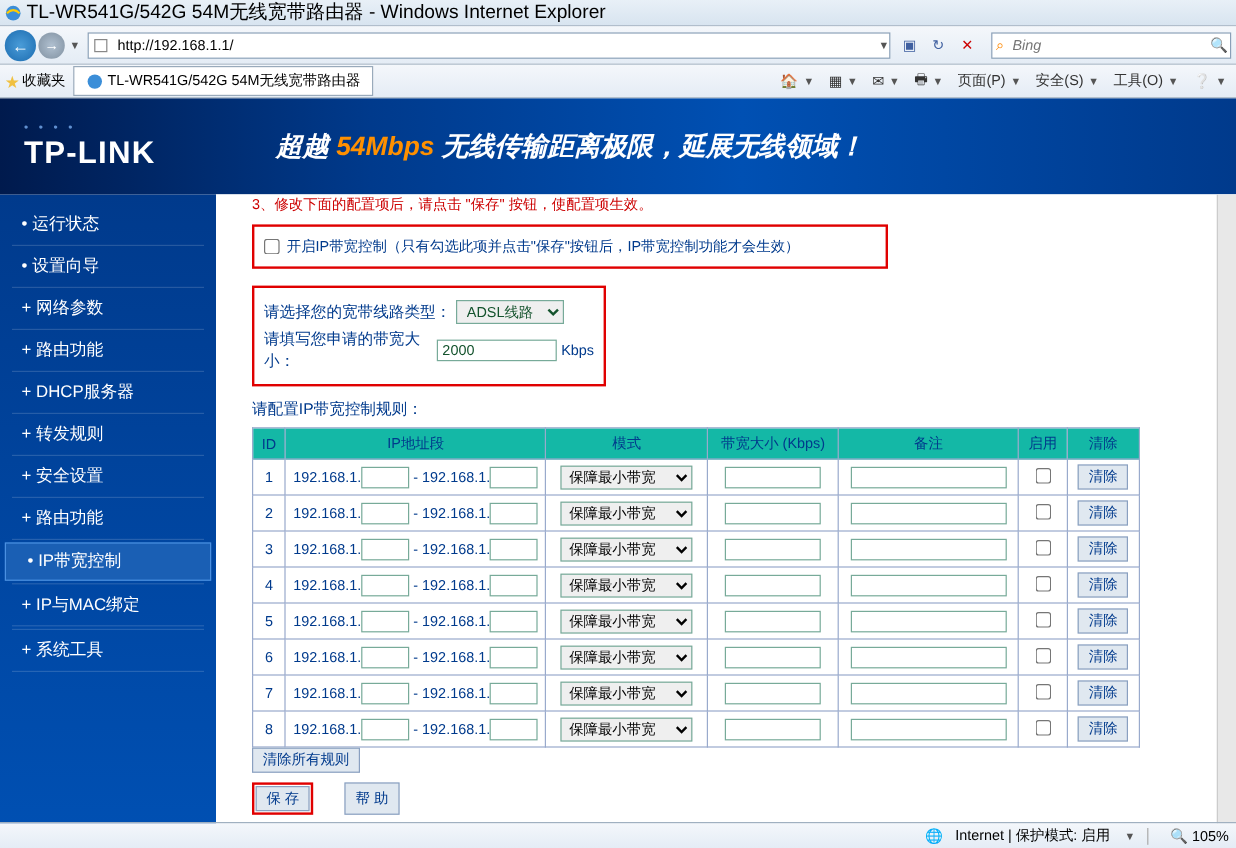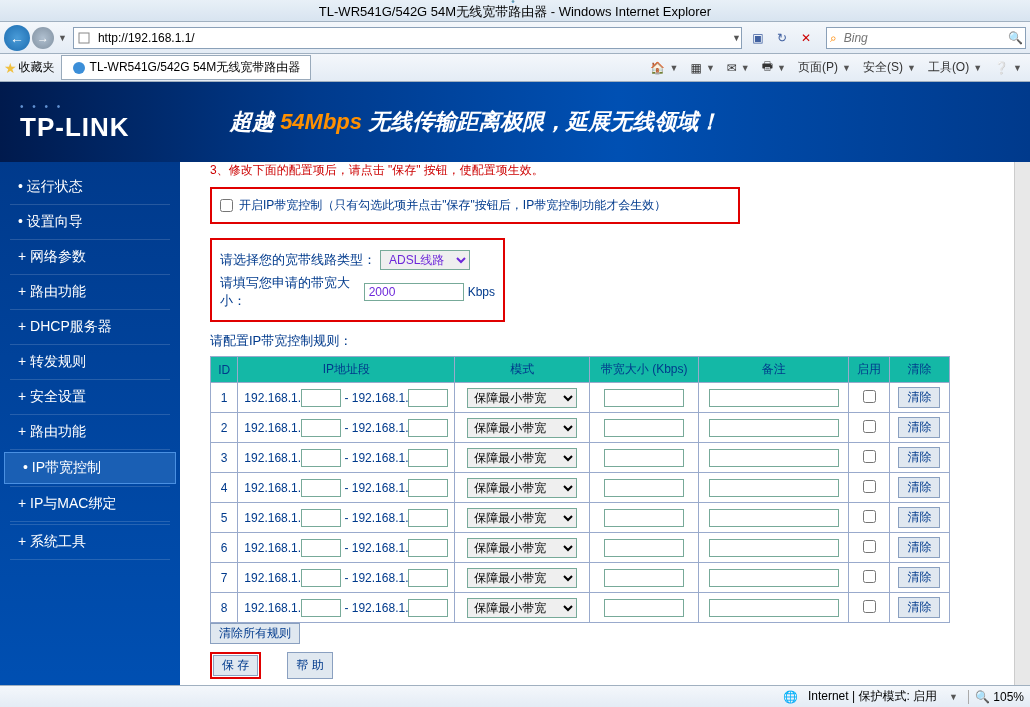--- a/index.html
+++ b/index.html
@@ -1,19 +1,19 @@
 <!DOCTYPE html>
 <html><head>
 <meta charset="utf-8">
 <style>
 * { margin: 0; padding: 0; box-sizing: border-box; font-family: "Microsoft YaHei", Arial, sans-serif; }
 body { background: #fff; font-size: 12px; overflow: hidden; }
 
 
-.ie-titlebar { height: 22px; background: linear-gradient(#e8f0f7,#d8e4f0); border-bottom: 1px solid #a0b0c0; display: flex; align-items: center; padding: 0 4px; font-size: 13px; flex-direction: column; }
+.ie-titlebar { height: 22px; background: linear-gradient(#e8f0f7,#d8e4f0); border-bottom: 1px solid #a0b0c0; display: flex; align-items: center; padding: 0 4px; font-size: 16px; }
 .ie-titlebar .ie-icon { width: 14px; height: 14px; margin-right: 4px; }
 .ie-navbar { height: 32px; background: linear-gradient(#f4f7fb,#e4ecf5); border-bottom: 1px solid #a0b0c0; display: flex; align-items: center; padding: 0 4px; gap: 2px; }
 .nav-btn { width: 26px; height: 26px; border-radius: 50%; display: flex; align-items: center; justify-content: center; font-size: 14px; color: #fff; }
 .nav-back { background: radial-gradient(#4a9cd8,#1c6cb0); }
 .nav-fwd { background: radial-gradient(#b0c0d0,#8090a0); width: 22px; height: 22px; font-size: 12px;}
 .addr-bar { flex: 1; display: flex; align-items: center; border: 1px solid #8aa0b8; background: #fff; height: 22px; margin: 0 4px; }
 .addr-bar input { border: none; flex: 1; font-size: 12px; padding: 0 4px; outline: none; }
 .ie-toolbar-icons { display: flex; align-items: center; gap: 4px; padding-right: 4px;}
 .ie-tool { width: 20px; height: 20px; border: 1px solid transparent; display:flex;align-items:center;justify-content:center;color:#4060a0;font-size:12px;}
 .search-box { display:flex;align-items:center;border:1px solid #8aa0b8;background:#fff;height:22px;width:200px;margin-left:4px;}
@@ -44,21 +44,21 @@
 .content-scrollbar { position:absolute; right:0; top:0; width:16px; height:100%; background:#e8e8e8; border-left:1px solid #ccc;}
 .notice-line { color: #c00; font-size: 12px; margin-bottom: 8px; }
 
 .highlight-box { border: 2px solid #e00000; padding: 4px 8px; }
 .enable-row { display: flex; align-items: center; color: #003a8c; gap: 6px; margin: 4px 0;}
 .enable-row input[type=checkbox]{width:13px;height:13px;}
 
 .line-type-box { margin-top: 14px; padding: 6px 8px;}
 .form-row { display: flex; align-items: center; color: #003a8c; margin: 4px 0; font-size: 13px;}
 .form-row label { width: 160px; }
-.form-row select, .form-row input[type=text] { border: 1px solid #7a9; font-size: 12px; padding: 1px 4px; width: 100px; color: #6d28d9;}
+.form-row select, .form-row input[type=text] { border: 1px solid #7a9; font-size: 12px; padding: 1px 4px; width: 100px; color: #14532d;}
 .form-row .unit { color: #003a8c; margin-left: 4px; font-size: 12px;}
 
 .section-title { color: #003a8c; margin: 10px 0 6px; font-size: 13px;}
 
 table.rules { border-collapse: collapse; width: 740px; }
 table.rules th, table.rules td { border: 1px solid #9ac; padding: 4px 6px; text-align: center; color: #003a8c; font-size: 12px; font-weight: normal;}
 table.rules th { background: #14b8a6; }
 .ip-cell { white-space: nowrap; }
 .ip-cell input { width: 40px; border: 1px solid #7a9; font-size: 12px; text-align: center; padding: 1px;}
 .mode-sel { border: 1px solid #7a9; font-size: 12px; padding: 1px 2px; width: 110px;}
@@ -304,15 +304,15 @@
       <div class="content-scrollbar"></div>
     </div>
   </div>
 </div>
 
 <div class="ie-statusbar">
   <div class="status-right">
     <span>🌐</span>
     <span>Internet | 保护模式: 启用</span>
     <span class="drop-arrow">▼</span>
-    <span style="border-left:1px solid #aaa;padding-left:6px">🔍 <span>105%</span></span>
+    <span style="border-left:1px solid #aaa;padding-left:18px">🔍 <span>105%</span></span>
   </div>
 </div>
 
 </body></html>

